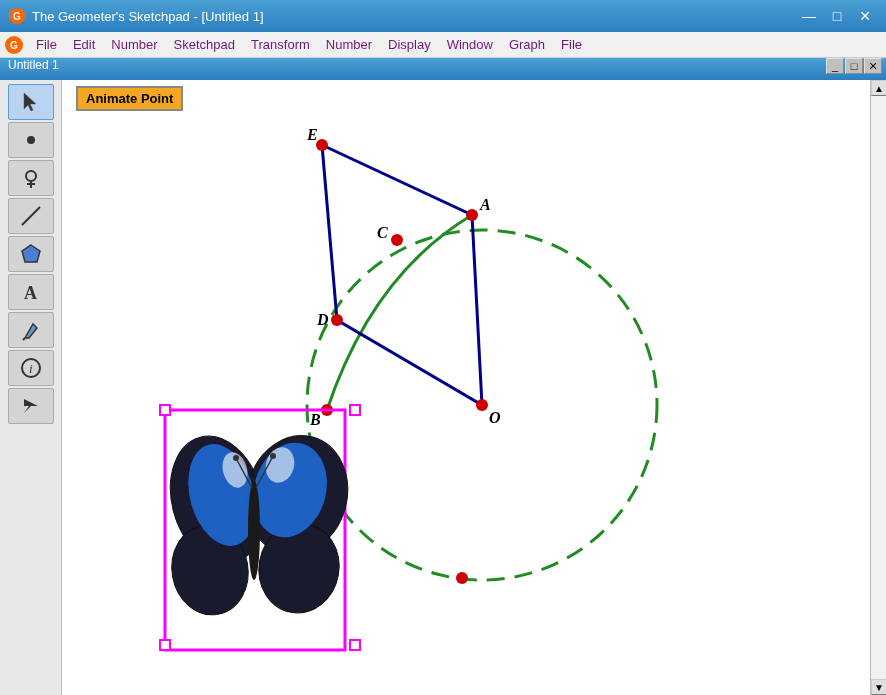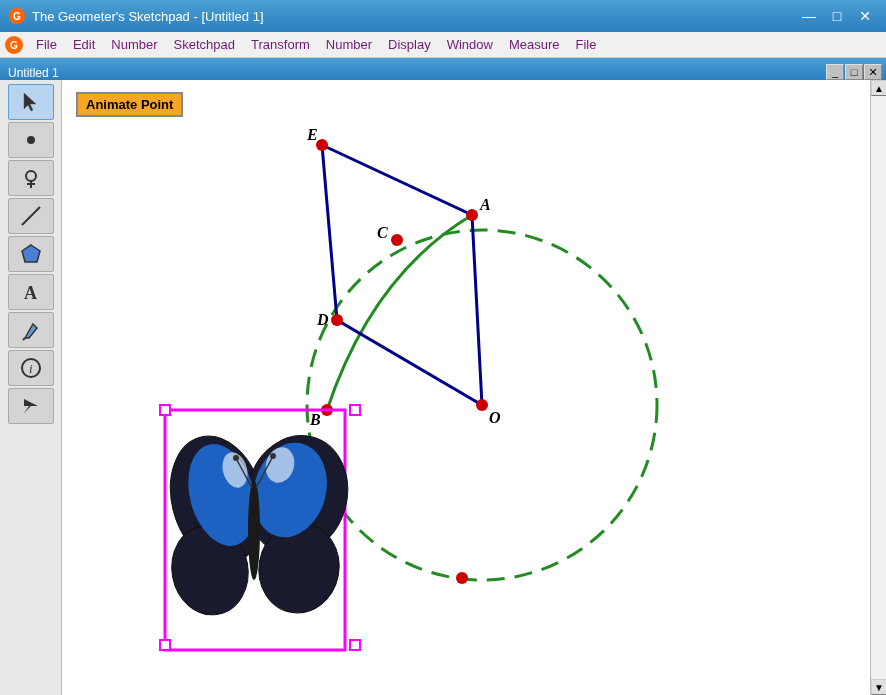--- a/index.html
+++ b/index.html
@@ -60,21 +60,21 @@
       flex: 1;
       background: #f0f0f0;
       display: flex;
       flex-direction: column;
       overflow: hidden;
     }
     .mdi-titlebar {
       height: 22px;
       background: linear-gradient(to bottom, #4a9fd4, #2b7fc0);
       display: flex;
-      align-items: flex-end;
+      align-items: flex-start;
       padding: 0 4px;
       color: white;
       font-size: 12px;
     }
     .mdi-title { flex: 1; padding-left: 4px; }
     .mdi-controls { display: flex; gap: 1px; }
     .mdi-btn {
       width: 18px; height: 16px;
       background: #c0c0c0;
       border: 1px outset #e0e0e0;
@@ -123,21 +123,21 @@
     .canvas-area {
       flex: 1;
       background: white;
       position: relative;
       overflow: hidden;
     }
 
     
     .animate-btn {
       position: absolute;
-      top: 12px;
+      top: 6px;
       left: 14px;
       background: #f5a623;
       border: 2px solid #888;
       padding: 3px 8px;
       font-size: 13px;
       font-weight: bold;
       color: #000;
       cursor: pointer;
       z-index: 10;
     }
@@ -185,21 +185,21 @@
     </svg>
   </span>
   <div class="menu-item">File</div>
   <div class="menu-item">Edit</div>
   <div class="menu-item">Number</div>
   <div class="menu-item">Sketchpad</div>
   <div class="menu-item">Transform</div>
   <div class="menu-item">Number</div>
   <div class="menu-item">Display</div>
   <div class="menu-item">Window</div>
-  <div class="menu-item">Measure</div>
+  <div class="menu-item">Graph</div>
   <div class="menu-item">File</div>
 </div>
 
 <div class="window-body">
   <div class="mdi-window">
     <div class="mdi-titlebar">
       <span class="mdi-title">Untitled 1</span>
       <div class="mdi-controls">
         <div class="mdi-btn">_</div>
         <div class="mdi-btn">□</div>

